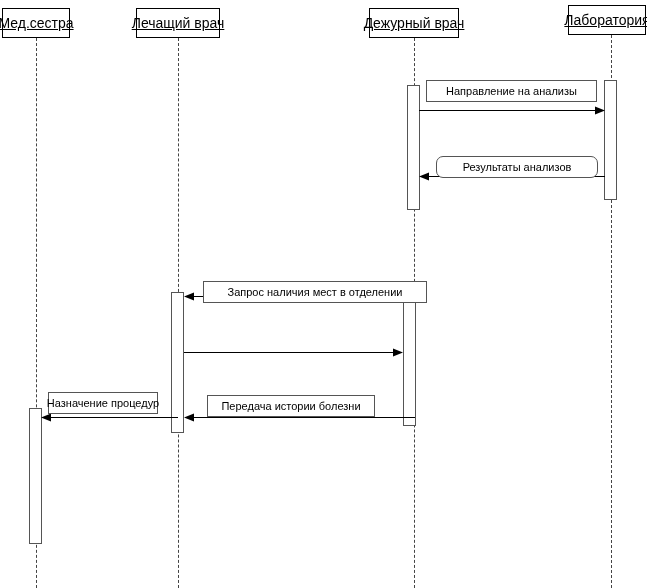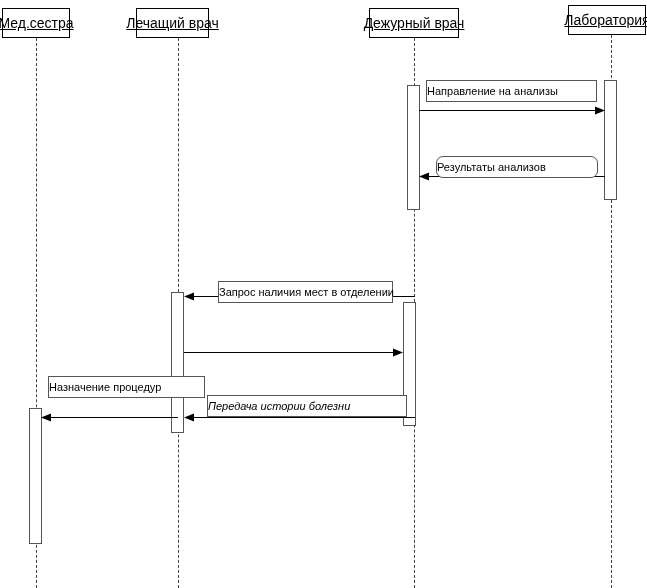--- a/index.html
+++ b/index.html
@@ -48,21 +48,21 @@
     border: 1px solid #555555;
   }
   
   .msg-box {
     position: absolute;
     box-sizing: border-box;
     border: 1px solid #555555;
     background: #ffffff;
     display: flex;
     align-items: center;
-    justify-content: flex-start;
+    justify-content: center;
     height: 22px;
   }
   .msg-label {
     font-size: 11px;
     color: #000000;
     white-space: nowrap;
     line-height: 1;
   }
   
   .msg-arrow {
@@ -77,21 +77,21 @@
 <div id="diagram">
 
   <div class="lifeline" style="left:36px;  top:38px; height:550px;"></div>
   <div class="lifeline" style="left:178px; top:38px; height:550px;"></div>
   <div class="lifeline" style="left:414px; top:38px; height:550px;"></div>
   <div class="lifeline" style="left:611px; top:35px; height:553px;"></div>
 
   <div class="actor-box" style="left:2px; top:8px; width:68px;">
     <span class="actor-label">Мед.сестра</span>
   </div>
-  <div class="actor-box" style="left:136px; top:8px; width:73px;justify-content:center;">
+  <div class="actor-box" style="left:136px; top:8px; width:84px;justify-content:center;">
     <span class="actor-label">Лечащий врач</span>
   </div>
   <div class="actor-box" style="left:568px; top:5px; width:78px;">
     <span class="actor-label">Лаборатория</span>
   </div>
   <div class="actor-box" style="left:369px; top:8px; width:90px;">
     <span class="actor-label">Дежурный врач</span>
   </div>
 
   <div class="activation" style="left:407px; top:85px;  height:125px;"></div>
@@ -119,44 +119,44 @@
   <div class="msg-box" style="left:436px; top:156px; width:162px;border-radius:7px;">
     <span class="msg-label">Результаты анализов</span>
   </div>
 
   <div class="msg-arrow" style="left:184px; top:291px; width:231px;">
     <svg width="231" height="11" viewBox="0 0 231 11">
       <line x1="231" y1="5.5" x2="7" y2="5.5" stroke="#000" stroke-width="1"></line>
       <polygon points="0,5.5 10,1.5 10,9.5" fill="#000"></polygon>
     </svg>
   </div>
-  <div class="msg-box" style="left:218px; top:281px; width:175px;">
+  <div class="msg-box" style="left:203px; top:281px; width:224px;">
     <span class="msg-label">Запрос наличия мест в отделении</span>
   </div>
 
   <div class="msg-arrow" style="left:184px; top:347px; width:219px;">
     <svg width="219" height="11" viewBox="0 0 219 11">
       <line x1="0" y1="5.5" x2="212" y2="5.5" stroke="#000" stroke-width="1"></line>
       <polygon points="219,5.5 209,1.5 209,9.5" fill="#000"></polygon>
     </svg>
   </div>
 
   <div class="msg-arrow" style="left:41px; top:412px; width:137px;">
     <svg width="137" height="11" viewBox="0 0 137 11">
       <line x1="137" y1="5.5" x2="7" y2="5.5" stroke="#000" stroke-width="1"></line>
       <polygon points="0,5.5 10,1.5 10,9.5" fill="#000"></polygon>
     </svg>
   </div>
-  <div class="msg-box" style="left:48px; top:376px; width:157px;">
+  <div class="msg-box" style="left:48px; top:392px; width:110px;">
     <span class="msg-label">Назначение процедур</span>
   </div>
 
   <div class="msg-arrow" style="left:184px; top:412px; width:231px;">
     <svg width="231" height="11" viewBox="0 0 231 11">
       <line x1="231" y1="5.5" x2="7" y2="5.5" stroke="#000" stroke-width="1"></line>
       <polygon points="0,5.5 10,1.5 10,9.5" fill="#000"></polygon>
     </svg>
   </div>
-  <div class="msg-box" style="left:207px; top:395px; width:200px;font-style:italic;">
+  <div class="msg-box" style="left:207px; top:395px; width:168px;">
     <span class="msg-label">Передача истории болезни</span>
   </div>
 
 </div>
 
 </body></html>

